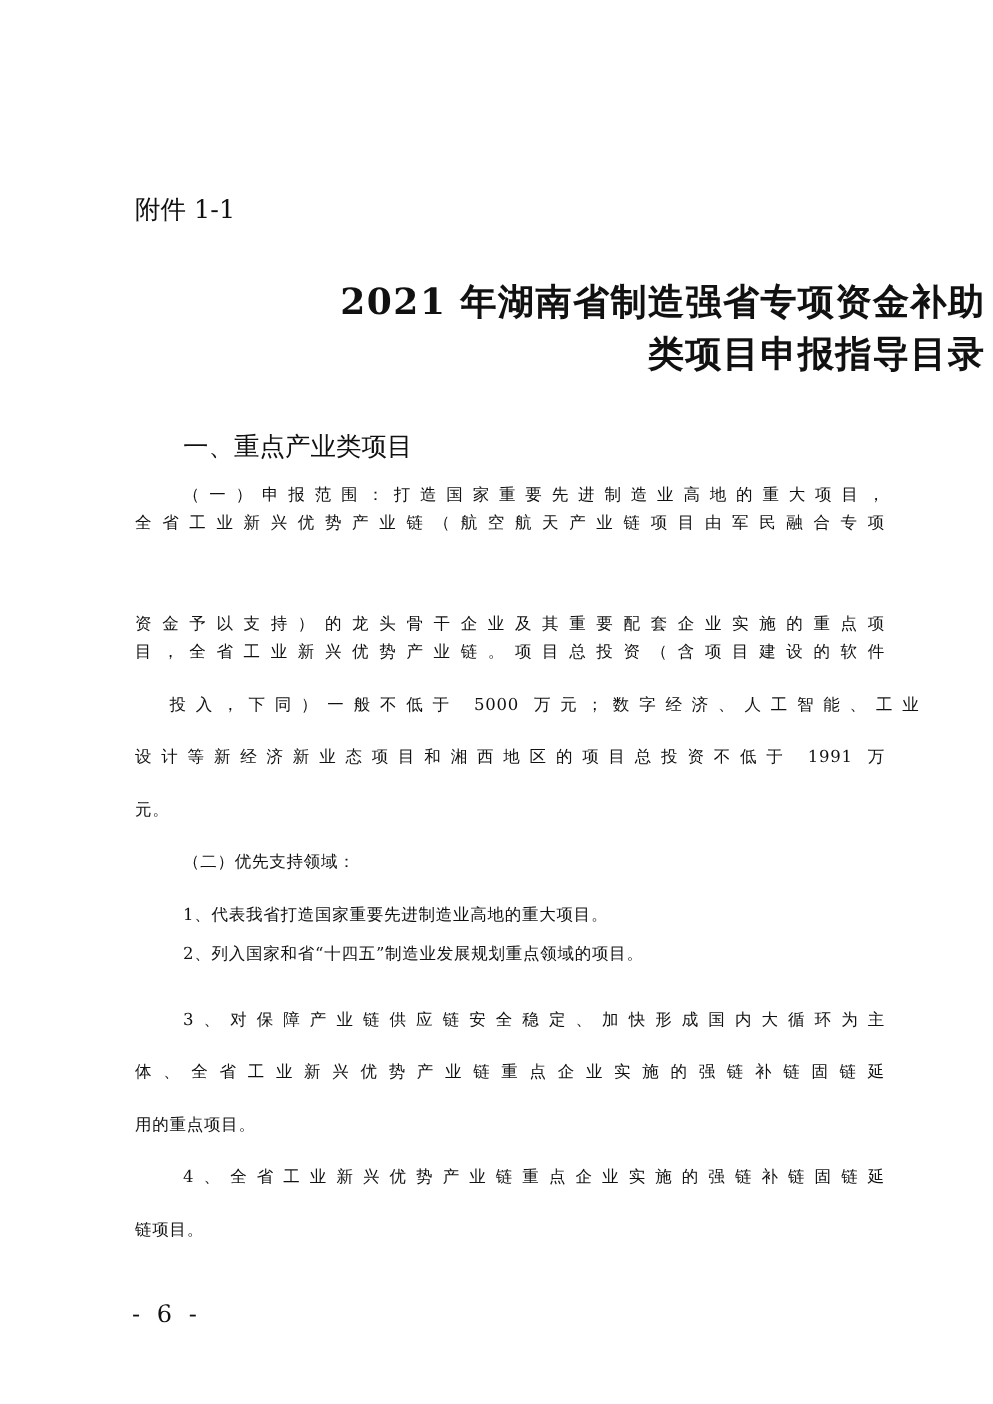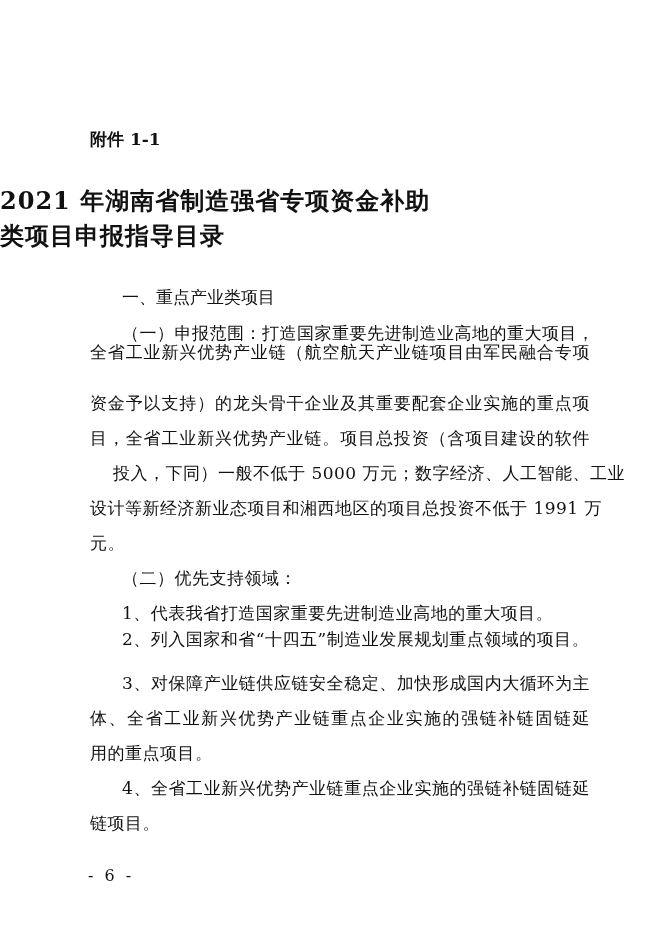--- a/index.html
+++ b/index.html
@@ -1,40 +1,40 @@
 <!DOCTYPE html>
 <html><head>
 <meta charset="utf-8">
 <style>
   html, body { margin: 0; padding: 0; background: #ffffff; }
   body { width: 662px; height: 936px; position: relative; overflow: hidden;
          font-family: "DejaVu Serif", "Liberation Serif", serif; color: #111; }
-  .attach { position: absolute; left: 90px; top: 128px; font-size: 17px; font-weight: bold; }
-  .title { position: absolute; left: 0; width: 657px; text-align: left; font-size: 24px; font-weight: bold; letter-spacing: 1px; }
+  .attach { position: absolute; left: 90px; top: 128px; font-size: 17px; font-weight: normal; }
+  .title { position: absolute; left: 0; width: 657px; text-align: right; font-size: 24px; font-weight: bold; letter-spacing: 1px; }
   .t1 { top: 185px; }
   .t2 { top: 220px; }
   .h1 { position: absolute; left: 122px; top: 286px; font-size: 17px; font-weight: normal; }
-  .line { position: absolute; left: 90px; width: 500px; font-size: 17px; letter-spacing: 0.5px; white-space: nowrap; }
+  .line { position: absolute; left: 90px; width: 500px; font-size: 11px; letter-spacing: 0.5px; white-space: nowrap; }
   .justify { text-align: justify; text-align-last: justify; }
   .indent { left: 122px; width: 468px; }
   .pageno { position: absolute; left: 88px; top: 866px; font-size: 16px; letter-spacing: 3px; }
 </style>
 </head>
 <body>
 
 <div class="attach">附件 1-1</div>
 
 <div class="title t1">2021 年湖南省制造强省专项资金补助</div>
 <div class="title t2">类项目申报指导目录</div>
 
 <div class="h1">一、重点产业类项目</div>
 
 <div class="line indent justify" style="top:322px;">（一）申报范围：打造国家重要先进制造业高地的重大项目，</div>
 <div class="line justify" style="top:341px;">全省工业新兴优势产业链（航空航天产业链项目由军民融合专项</div>
-<div class="line justify" style="top:392px;">资金予以支持）的龙头骨干企业及其重要配套企业实施的重点项</div>
+<div class="line justify" style="top:408px;">资金予以支持）的龙头骨干企业及其重要配套企业实施的重点项</div>
 <div class="line justify" style="top:427px;">目，全省工业新兴优势产业链。项目总投资（含项目建设的软件</div>
 <div class="line justify" style="top:462px;margin-left:23px;">投入，下同）一般不低于 5000 万元；数字经济、人工智能、工业</div>
 <div class="line justify" style="top:497px;">设计等新经济新业态项目和湘西地区的项目总投资不低于 1991 万</div>
 <div class="line" style="top:532px;">元。</div>
 
 <div class="line indent" style="top:567px;">（二）优先支持领域：</div>
 
 <div class="line indent" style="top:602px;">1、代表我省打造国家重要先进制造业高地的重大项目。</div>
 <div class="line indent" style="top:628px;">2、列入国家和省“十四五”制造业发展规划重点领域的项目。</div>
 <div class="line indent justify" style="top:672px;">3、对保障产业链供应链安全稳定、加快形成国内大循环为主</div>

